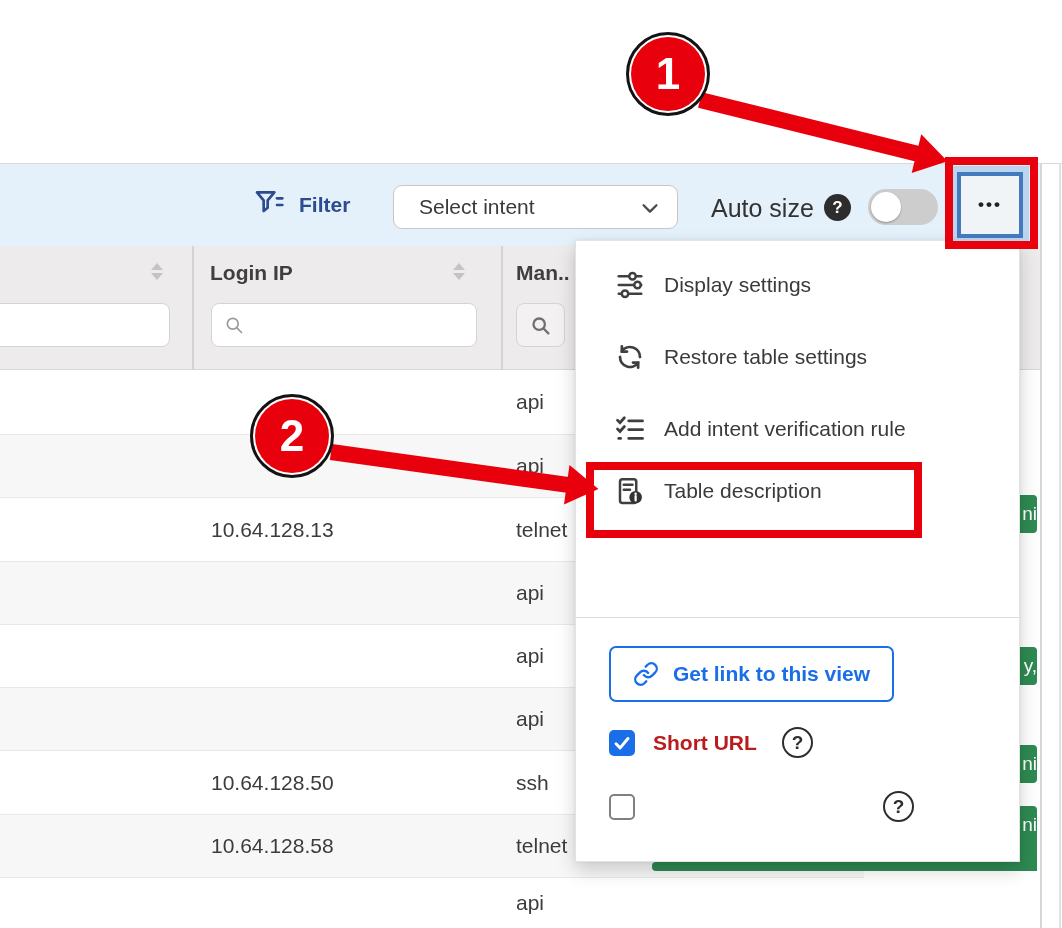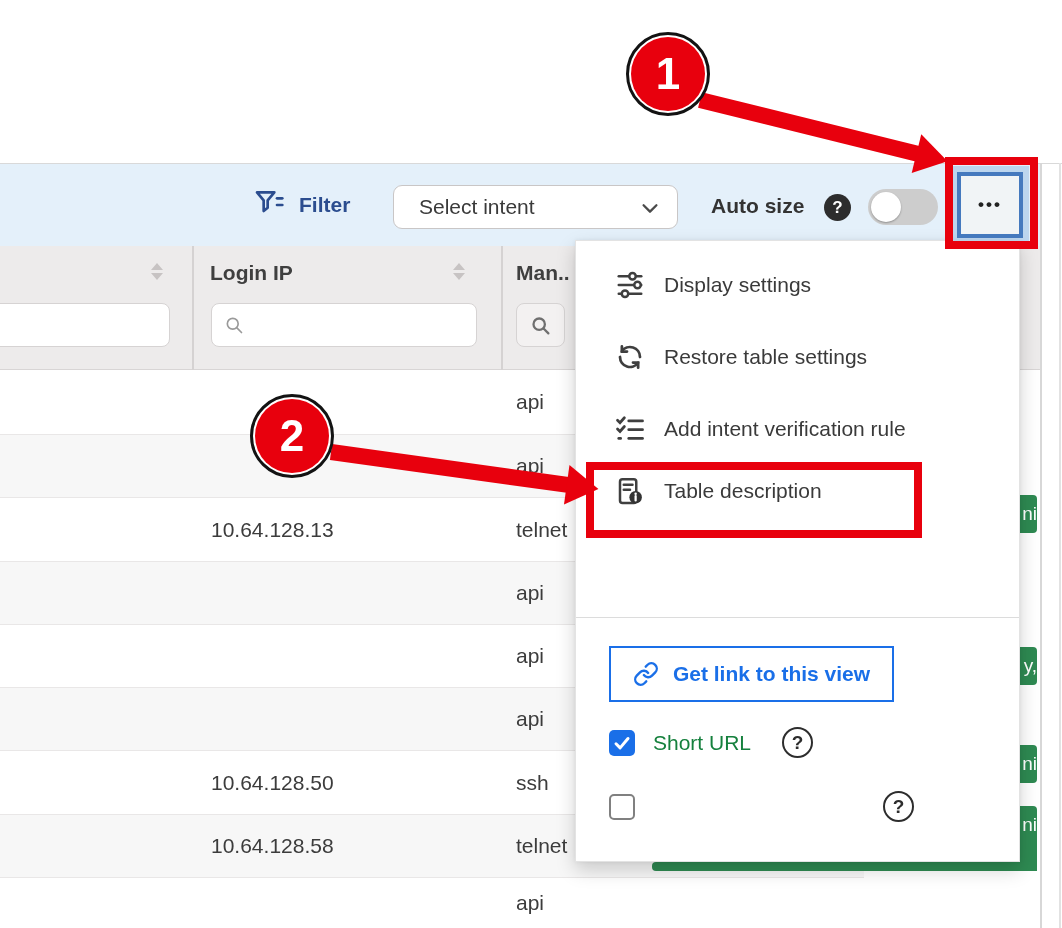--- a/index.html
+++ b/index.html
@@ -6,21 +6,21 @@
   html,body { width:1062px; height:928px; background:#fff; font-family:"Liberation Sans", sans-serif; }
   #canvas { position:relative; width:1062px; height:928px; overflow:hidden; background:#fff; }
   .abs { position:absolute; }
 
   
   .toolbar { left:0; top:164px; width:1040px; height:82px; background:#e4f0fa; }
   .hairline { background:#d9d9d9; }
   .filter-label { color:#2b4d8f; font-weight:bold; font-size:21px; }
   .select-box { background:#fff; border:1.5px solid #c9c6c6; border-radius:9px; }
   .select-text { font-size:21px; color:#3a3a3a; }
-  .autosize-label { color:#333; font-weight:bold; font-size:21px; }
+  .autosize-label { color:#333; font-weight:normal; font-size:25px; }
   .help-filled { width:27px; height:27px; border-radius:50%; background:#2d2d2d; color:#fff;
                  font-weight:bold; font-size:17px; display:flex; align-items:center; justify-content:center; }
   .toggle-track { width:70px; height:36px; border-radius:18px; background:#cdcdcd; }
   .toggle-knob { position:absolute; left:3px; top:3px; width:30px; height:30px; border-radius:50%;
                  background:#fff; box-shadow:0 1px 2px rgba(0,0,0,.3); }
   .more-btn { width:66px; height:66px; background:#f1f4f6; border:4px solid #4579be;
               box-shadow:0 0 0 6px rgba(140,180,225,.45); display:flex; align-items:center; justify-content:center;
               color:#222; font-size:17px; font-weight:bold; letter-spacing:2px; }
 
   
@@ -48,26 +48,26 @@
   .badge-bar { background:#2e8a52; border-radius:4px 0 0 4px; }
 
   
   .menu { left:575px; top:240px; width:445px; height:622px; background:#fff; border:1px solid #e3e3e3;
           box-shadow:0 8px 18px rgba(0,0,0,.18), 0 0 4px rgba(0,0,0,.06); z-index:5; }
   .menu-item { position:absolute; left:0; width:100%; height:44px; display:flex; align-items:center; }
   .menu-item .mi-icon { position:absolute; left:39px; width:30px; height:30px; }
   .menu-item .mi-label { position:absolute; left:88px; font-size:21px; color:#3a3a3a; white-space:nowrap; }
   .menu-divider { position:absolute; left:0; top:376px; width:100%; height:1px; background:#dcdcdc; }
   .link-btn { position:absolute; left:33px; top:405px; width:285px; height:56px; border:2px solid #1a6fe8;
-              border-radius:0; background:#fff; display:flex; align-items:center; justify-content:center; gap:14px; }
+              border-radius:7px; background:#fff; display:flex; align-items:center; justify-content:center; gap:14px; }
   .link-btn .lb-label { color:#1a6fe8; font-weight:bold; font-size:21px; }
   .checkbox { position:absolute; width:26px; height:26px; border-radius:5px; }
   .checkbox.checked { background:#1a6fe8; display:flex; align-items:center; justify-content:center; }
   .checkbox.unchecked { background:#fff; border:2px solid #808080; }
-  .cb-label { position:absolute; left:77px; font-size:21px; font-weight:normal; color:#15803d; white-space:nowrap; }
+  .cb-label { position:absolute; left:77px; font-size:21px; font-weight:bold; color:#b91c1c; white-space:nowrap; }
   .help-outline { position:absolute; width:31px; height:31px; border-radius:50%; border:2.5px solid #2d2d2d;
                   color:#2d2d2d; font-weight:bold; font-size:19px; display:flex; align-items:center; justify-content:center; }
 
   
   .red-box { border:8px solid #e8000d; z-index:20; }
   .num-circle { width:84px; height:84px; border-radius:50%; border:3px solid #131313; background:#fff;
                 z-index:22; display:flex; }
   .num-circle .disc { flex:1; margin:2px; border-radius:50%; background:#e8000d; color:#fff;
                       font-weight:bold; font-size:44px; display:flex; align-items:center; justify-content:center; }
   .arrow { height:16px; background:#e8000d; transform-origin:left center; z-index:21; }

